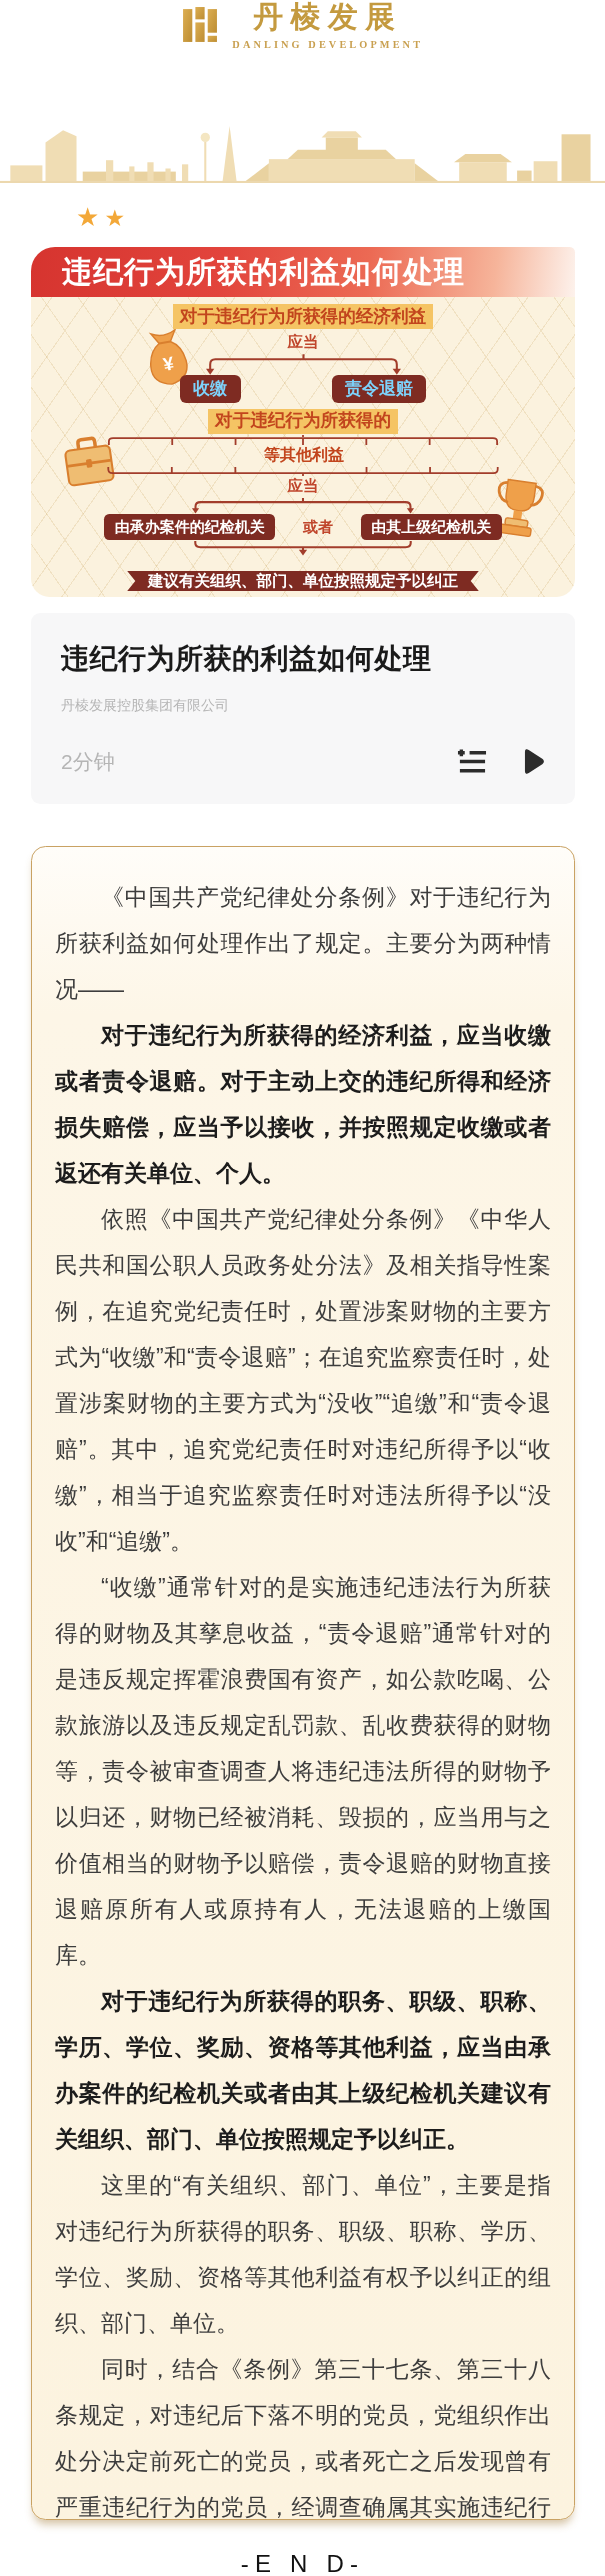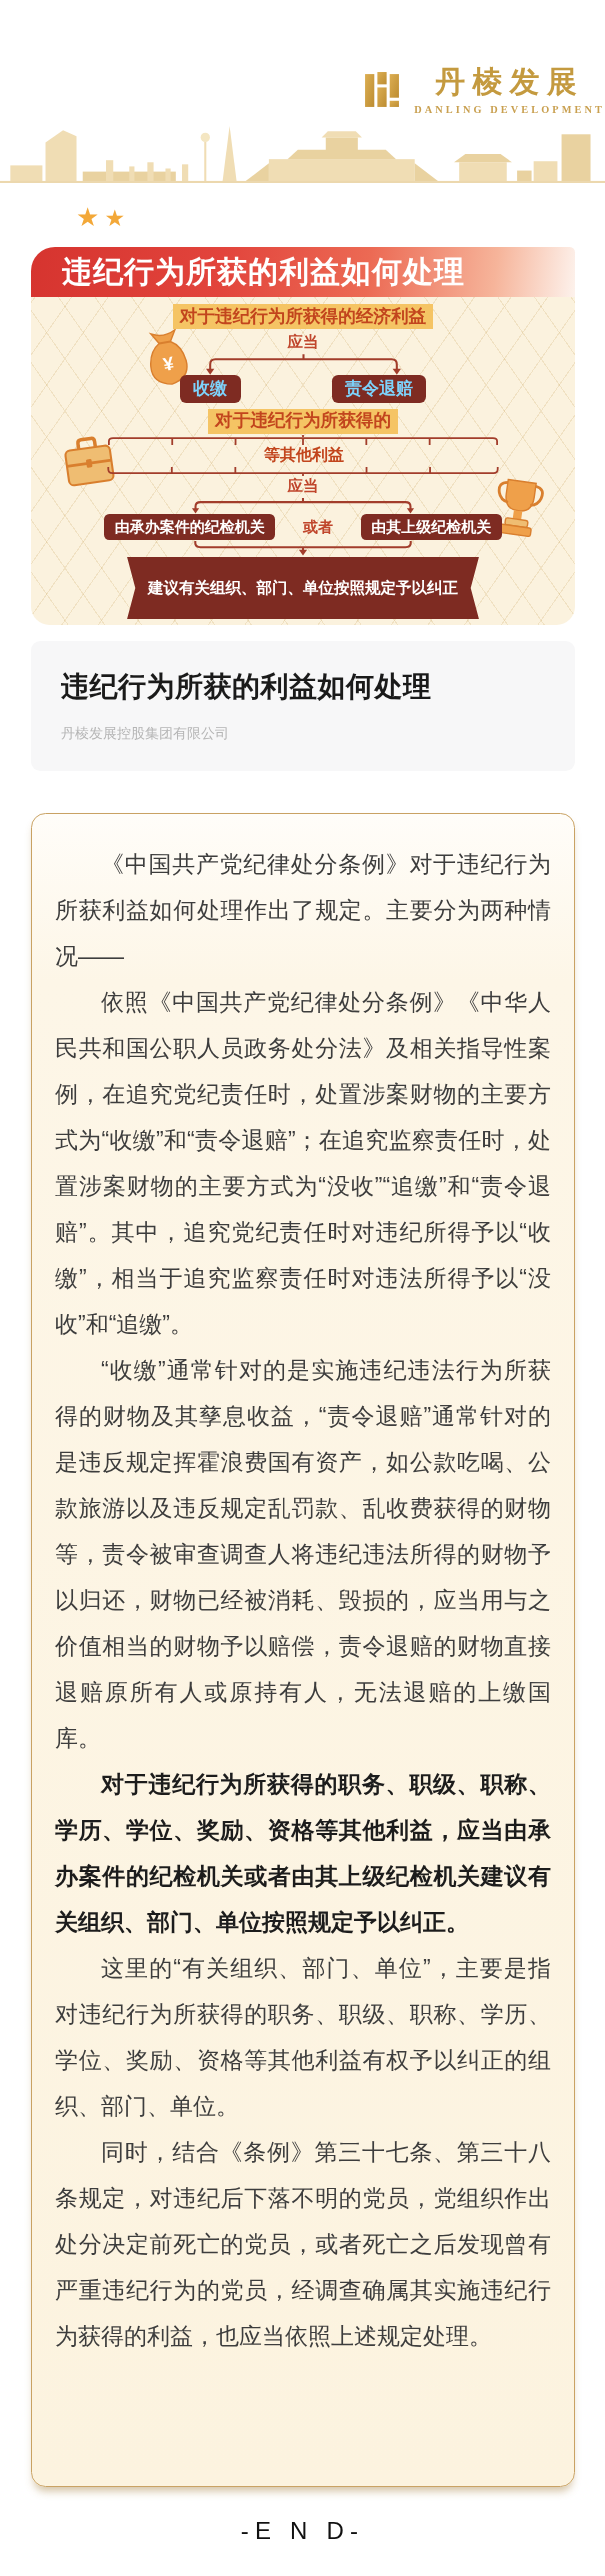--- a/index.html
+++ b/index.html
@@ -2,21 +2,21 @@
 <html style="font-size:8.3px"><head>
 <meta charset="utf-8">
 <style>
   * { margin:0; padding:0; box-sizing:border-box; }
   html,body { background:#ffffff; }
   body { font-family:"Liberation Sans","DejaVu Sans",sans-serif; }
   .page { position:relative; width:605px; height:2576px; margin:0 auto; background:#fff; overflow:hidden; }
 
   
   .brand-header { position:relative; height:217px; background:#fff; }
-  .brand-row { display:flex; align-items:center; justify-content:flex-end; gap:14.5px; padding-top:65px; }
+  .brand-row { display:flex; align-items:center; justify-content:center; gap:14.5px; }
   .logo-mark { width:36px; height:38px; flex:0 0 auto; }
   .brand-texts { display:flex; flex-direction:column; align-items:center; }
   .brand-name { font-family:"Liberation Serif","DejaVu Serif",serif; font-size:30px; font-weight:700; color:#c49a3f; letter-spacing:7.2px; line-height:1.1; }
   .brand-sub { font-family:"Liberation Serif","DejaVu Serif",serif; font-size:10.3px; font-weight:700; color:#c9a050; letter-spacing:3.1px; margin-top:6.2px; }
   .skyline { position:absolute; left:0; bottom:34px; width:605px; height:57px; }
 
   
   .stars { position:absolute; left:76px; top:202px; color:#f3a838; font-size:26px; letter-spacing:5.2px; }
   .stars .s2 { font-size:23px; }
 
@@ -40,21 +40,21 @@
   .dg-row1 { display:flex; gap:91px; margin-top:0; }
   .dg-box { background:#7e2b22; color:#7dd3fc; font-size:17px; padding:3.6px 13.4px; border-radius:6.2px; line-height:1.2; }
   .dg-h2 { margin-top:6.2px; }
   .dg-items { display:flex; align-items:center; margin-top:0; }
   .dg-items-core { display:flex; width:397px; justify-content:space-between; }
   .dg-item { font-size:16px; color:#c2451d; background:#f8d9a2; padding:1px 4.1px; }
   .dg-suffix { font-size:16px; color:#c2451d; margin-left:2px; }
   .dg-row2 { display:flex; align-items:center; gap:28px; margin-top:0; }
   .dg-box2 { background:#7e2b22; color:#fff; font-size:15px; padding:4.1px 10.3px; border-radius:5.2px; line-height:1.2; }
   .dg-or { font-size:15px; color:#c0462c; }
-  .dg-ribbon { margin-top:1px; background:#7e2b22; color:#fff; font-size:15.5px; padding:22px 21px; line-height:1.2;
+  .dg-ribbon { margin-top:15px; background:#7e2b22; color:#fff; font-size:15.5px; padding:1px 21px; line-height:1.2;
      clip-path:polygon(0 0,100% 0,calc(100% - 8.3px) 50%,100% 100%,0 100%,8.3px 50%); }
   .decor { position:absolute; z-index:1; }
 
   
   .title-card { width:544px; margin:15.5px 0 0 31px; background:#f7f7f8; border-radius:9.3px; padding:27px 30px 28px; }
   .article-title { font-size:28px; font-weight:700; color:#1a1a1a; letter-spacing:0.5px; }
   .article-author { font-size:14px; color:#b5b5b5; margin-top:18.6px; }
   .meta-row { display:flex; align-items:center; justify-content:space-between; margin-top:33px; }
   .read-time { font-size:21px; color:#b5b5b5; }
   .meta-icons { display:flex; align-items:center; gap:34px; }
@@ -207,24 +207,40 @@
         </svg>
 
         <div class="dg-ribbon dg-serif">建议有关组织、部门、单位按照规定予以纠正</div>
       </div>
     </div>
   </section>
 
   <section class="title-card">
     <div class="article-title">违纪行为所获的利益如何处理</div>
     <div class="article-author">丹棱发展控股集团有限公司</div>
+    <div class="meta-row">
+      <div class="read-time">2分钟</div>
+      <div class="meta-icons">
+        <div class="icon-btn">
+          <svg width="30" height="27" viewBox="0 0 62 54">
+            <path d="M2,9 H16 M9,2 V16 M26,9 H60 M6,27 H58 M6,46 H58" stroke="#2c2c2c" stroke-width="7" fill="none"></path>
+          </svg>
+        </div>
+        <div class="icon-btn">
+          <svg width="24" height="27" viewBox="0 0 46 52">
+            <path d="M9,7 Q9,2 14,5 L40,22 Q45,26 40,30 L14,47 Q9,50 9,45 Z" fill="#2c2c2c" stroke="#2c2c2c" stroke-width="3" stroke-linejoin="round"></path>
+          </svg>
+        </div>
+      </div>
+    </div>
   </section>
 
   <section class="article-box">
     <p class="para" data-emphasis="false">《中国共产党纪律处分条例》对于违纪行为所获利益如何处理作出了规定。主要分为两种情况——</p>
+    <p class="para" data-emphasis="true">对于违纪行为所获得的经济利益，应当收缴或者责令退赔。对于主动上交的违纪所得和经济损失赔偿，应当予以接收，并按照规定收缴或者返还有关单位、个人。</p>
     <p class="para" data-emphasis="false">依照《中国共产党纪律处分条例》《中华人民共和国公职人员政务处分法》及相关指导性案例，在追究党纪责任时，处置涉案财物的主要方式为“收缴”和“责令退赔”；在追究监察责任时，处置涉案财物的主要方式为“没收”“追缴”和“责令退赔”。其中，追究党纪责任时对违纪所得予以“收缴”，相当于追究监察责任时对违法所得予以“没收”和“追缴”。</p>
     <p class="para" data-emphasis="false">“收缴”通常针对的是实施违纪违法行为所获得的财物及其孳息收益，“责令退赔”通常针对的是违反规定挥霍浪费国有资产，如公款吃喝、公款旅游以及违反规定乱罚款、乱收费获得的财物等，责令被审查调查人将违纪违法所得的财物予以归还，财物已经被消耗、毁损的，应当用与之价值相当的财物予以赔偿，责令退赔的财物直接退赔原所有人或原持有人，无法退赔的上缴国库。</p>
     <p class="para" data-emphasis="true">对于违纪行为所获得的职务、职级、职称、学历、学位、奖励、资格等其他利益，应当由承办案件的纪检机关或者由其上级纪检机关建议有关组织、部门、单位按照规定予以纠正。</p>
     <p class="para" data-emphasis="false">这里的“有关组织、部门、单位”，主要是指对违纪行为所获得的职务、职级、职称、学历、学位、奖励、资格等其他利益有权予以纠正的组织、部门、单位。</p>
     <p class="para" data-emphasis="false">同时，结合《条例》第三十七条、第三十八条规定，对违纪后下落不明的党员，党组织作出处分决定前死亡的党员，或者死亡之后发现曾有严重违纪行为的党员，经调查确属其实施违纪行为获得的利益，也应当依照上述规定处理。</p>
   </section>
 
   <footer class="end-mark">-E N D-</footer>
 
 </div>

